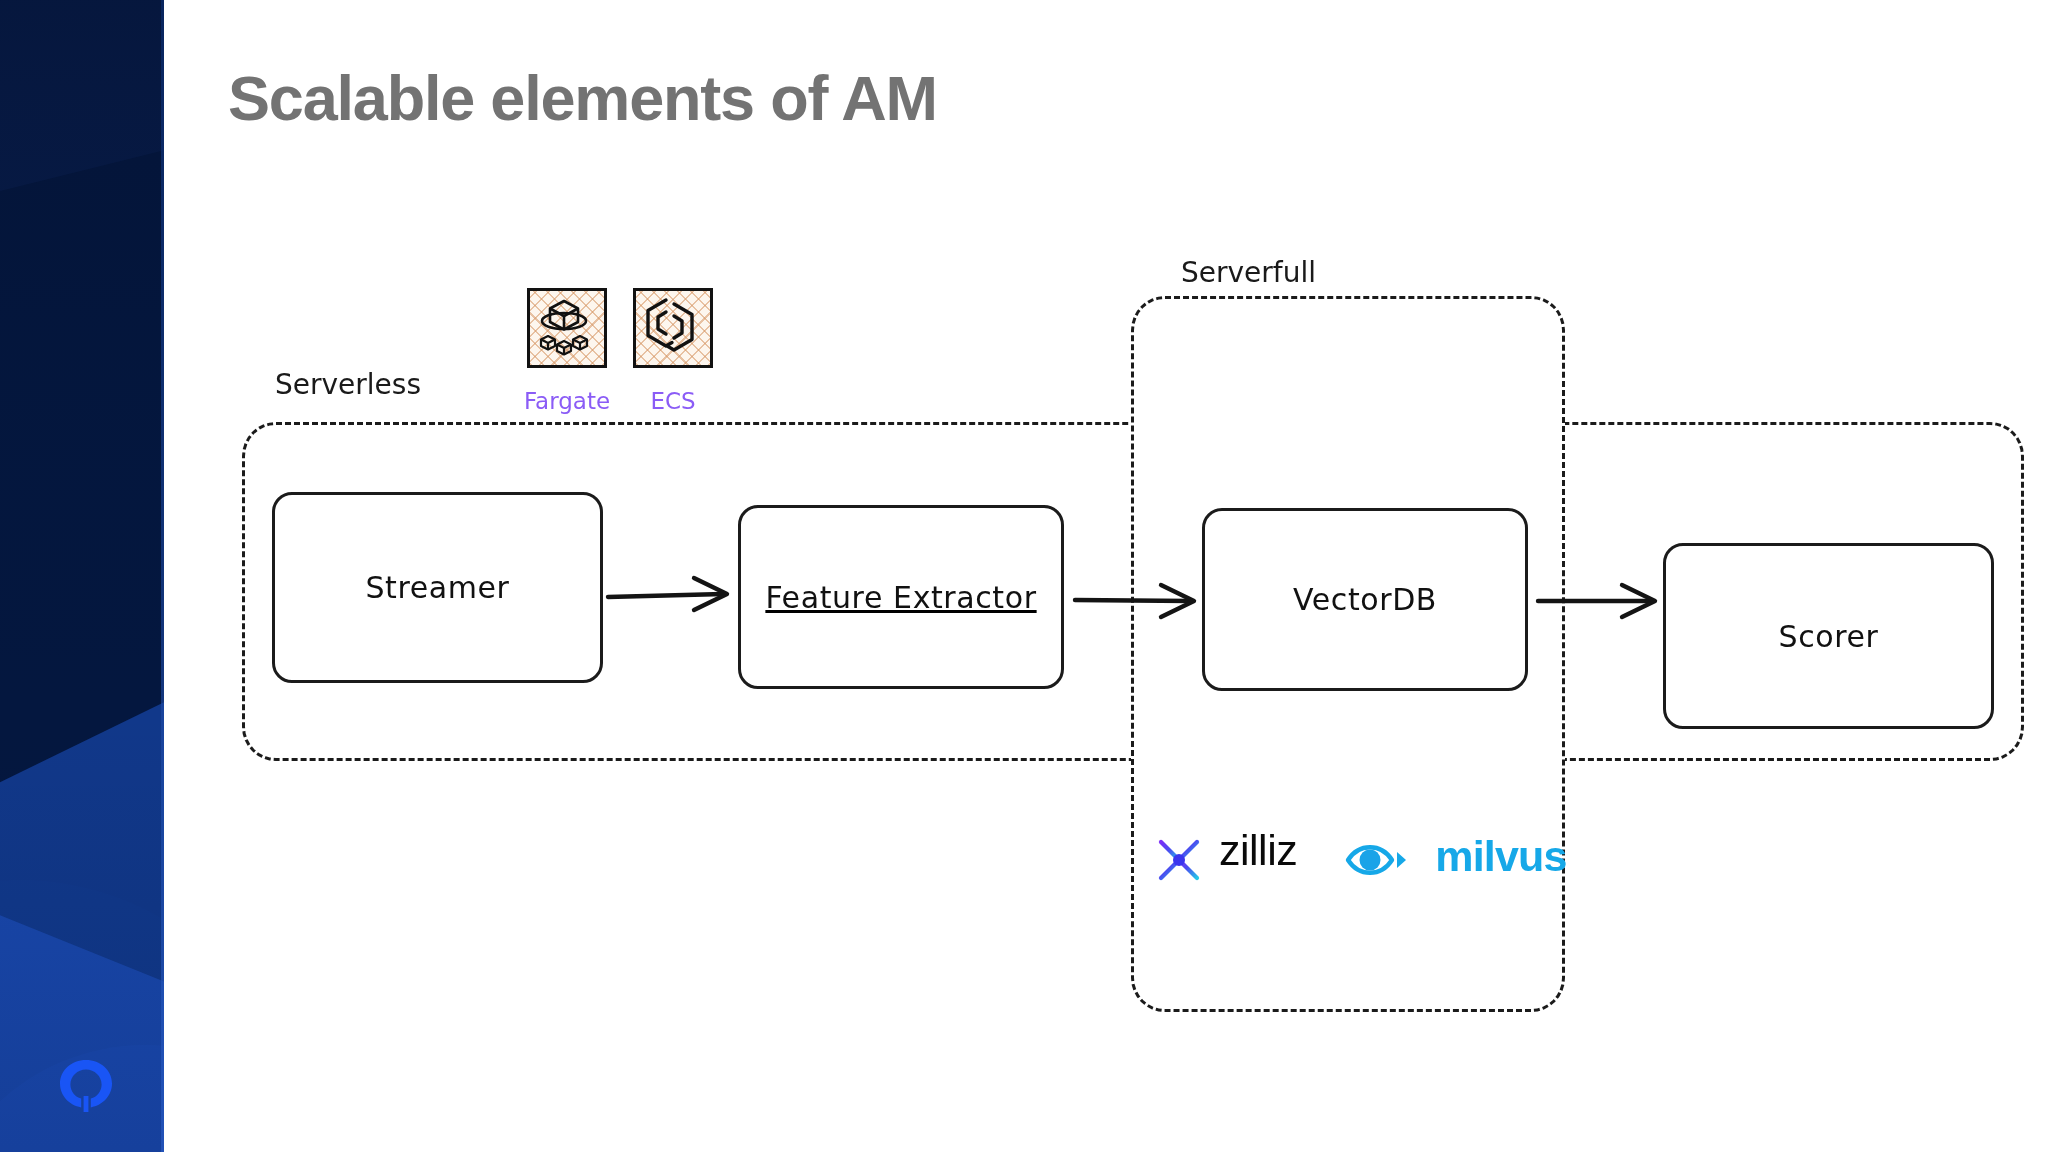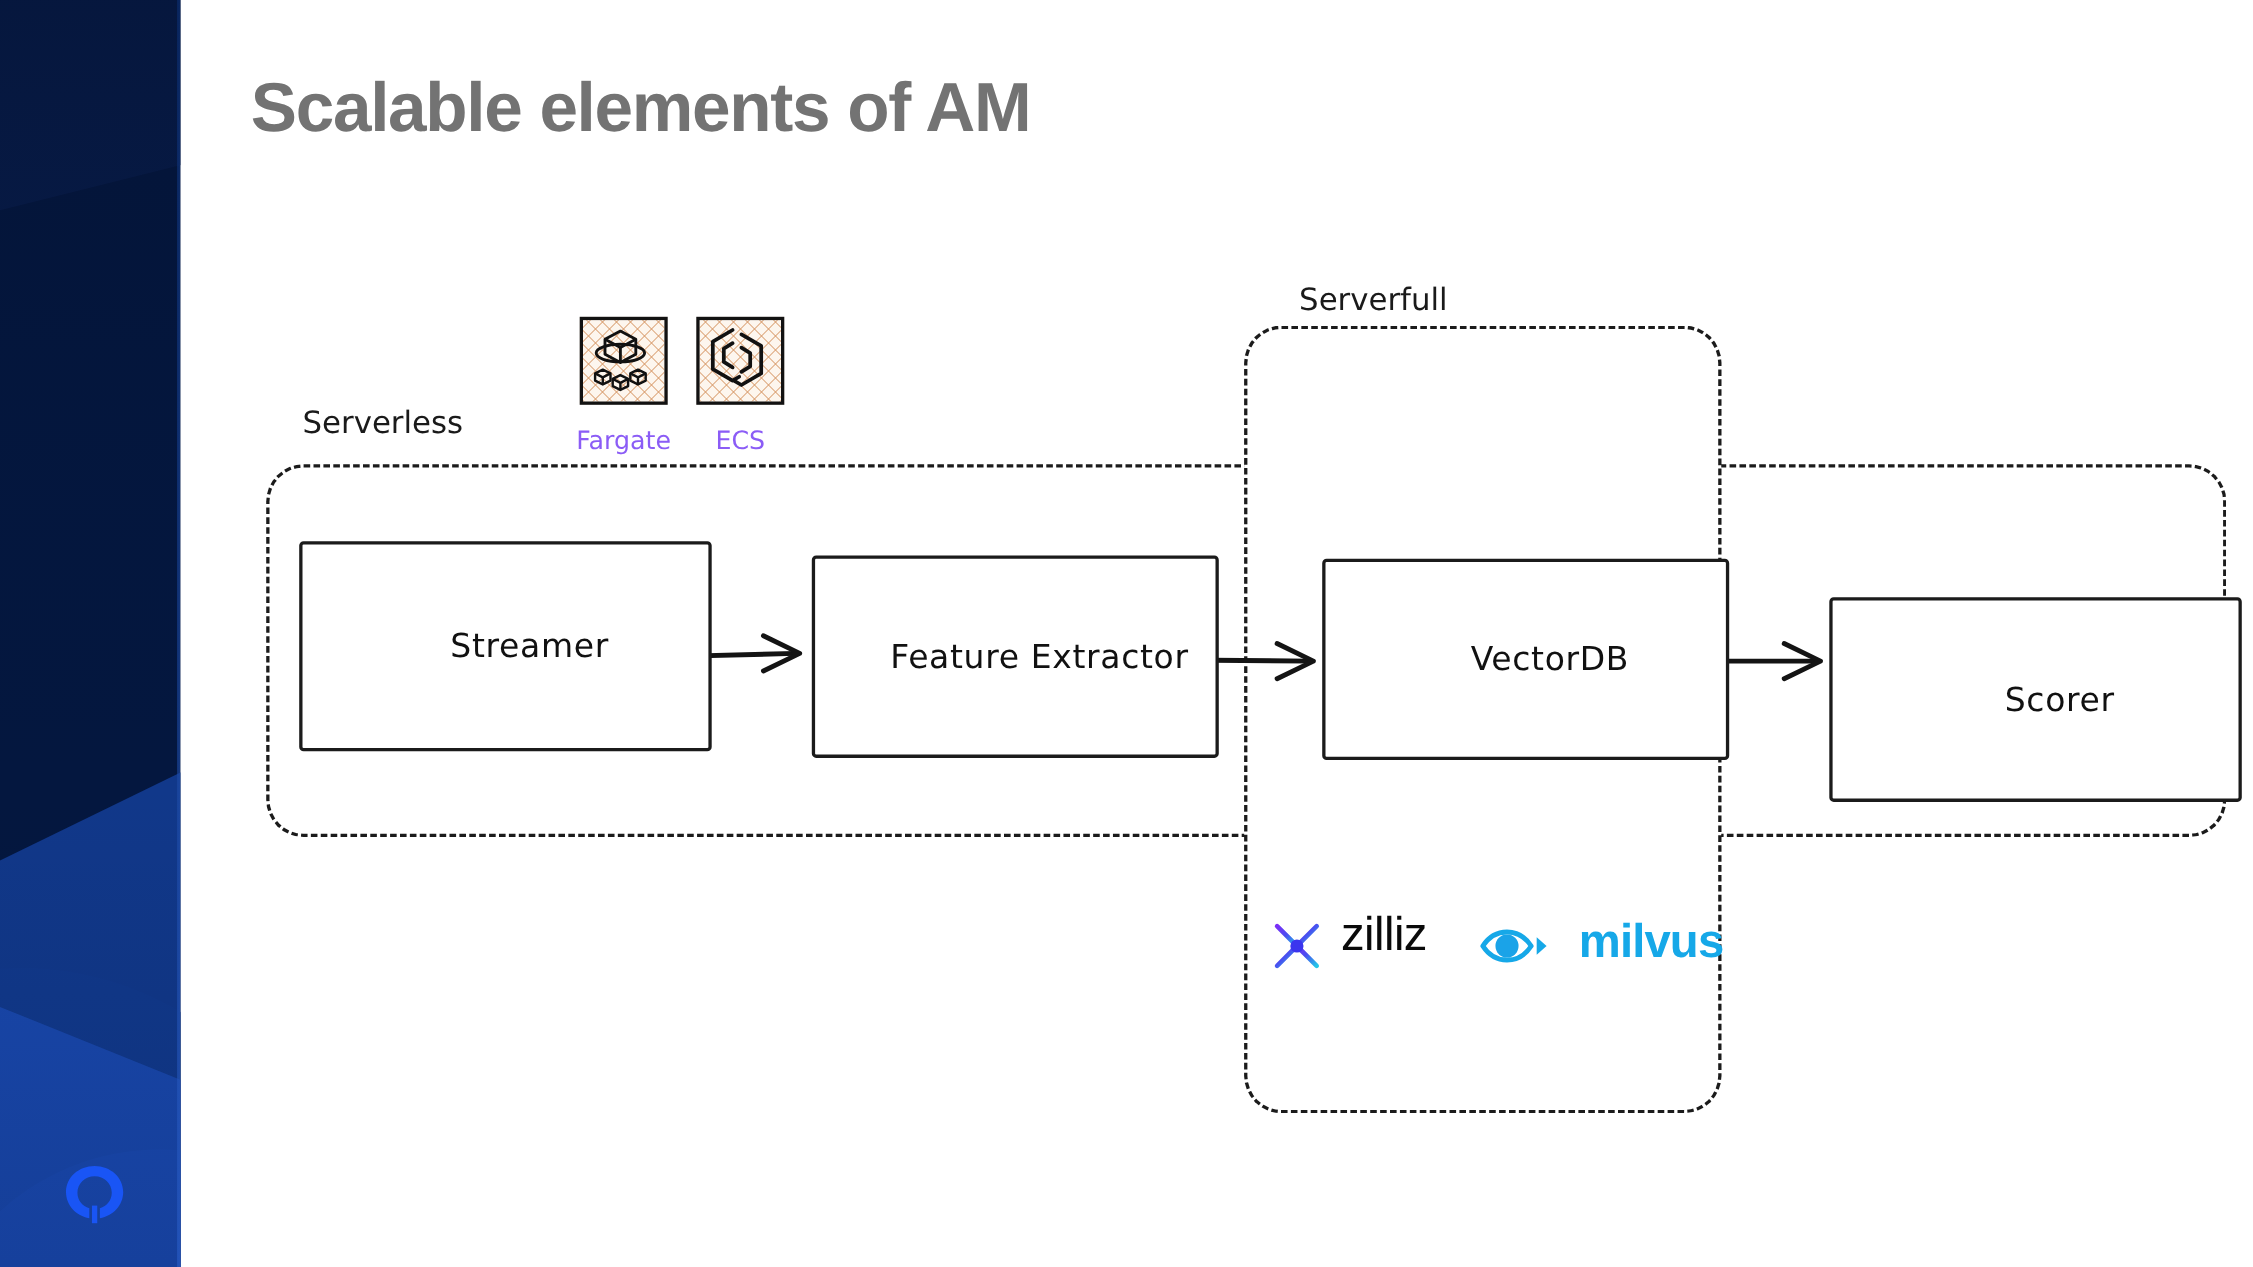--- a/index.html
+++ b/index.html
@@ -137,35 +137,34 @@
     left: 1131px; top: 296px;
     width: 428px; height: 710px;
     background: #ffffff;
   }
 
   
   .node {
     position: absolute;
     background: #ffffff;
     border: 3.5px solid #1b1b1b;
-    border-radius: 4px;
+    border-radius: 20px;
     display: flex;
     align-items: center;
     justify-content: center;
-    padding-left: 44px;
   }
   .node-label {
     font-family: "DejaVu Sans", sans-serif;
     font-size: 30px;
     color: #111111;
     letter-spacing: .6px;
     white-space: nowrap;
   }
   #node-streamer        { left: 272px;  top: 492px;  width: 325px; height: 185px; }
-  #node-feature-extractor { left: 738px; top: 505px; width: 320px; height: 178px; }
+  #node-feature-extractor { left: 738px; top: 505px; width: 320px; height: 178px; text-decoration: underline; }
   #node-vectordb        { left: 1202px; top: 508px;  width: 320px; height: 177px; }
   #node-scorer          { left: 1663px; top: 503px;  width: 325px; height: 180px; margin-top: 40px; }
 
   
   #arrows {
     position: absolute;
     left: 0; top: 0;
     width: 2048px; height: 1152px;
     pointer-events: none;
   }

